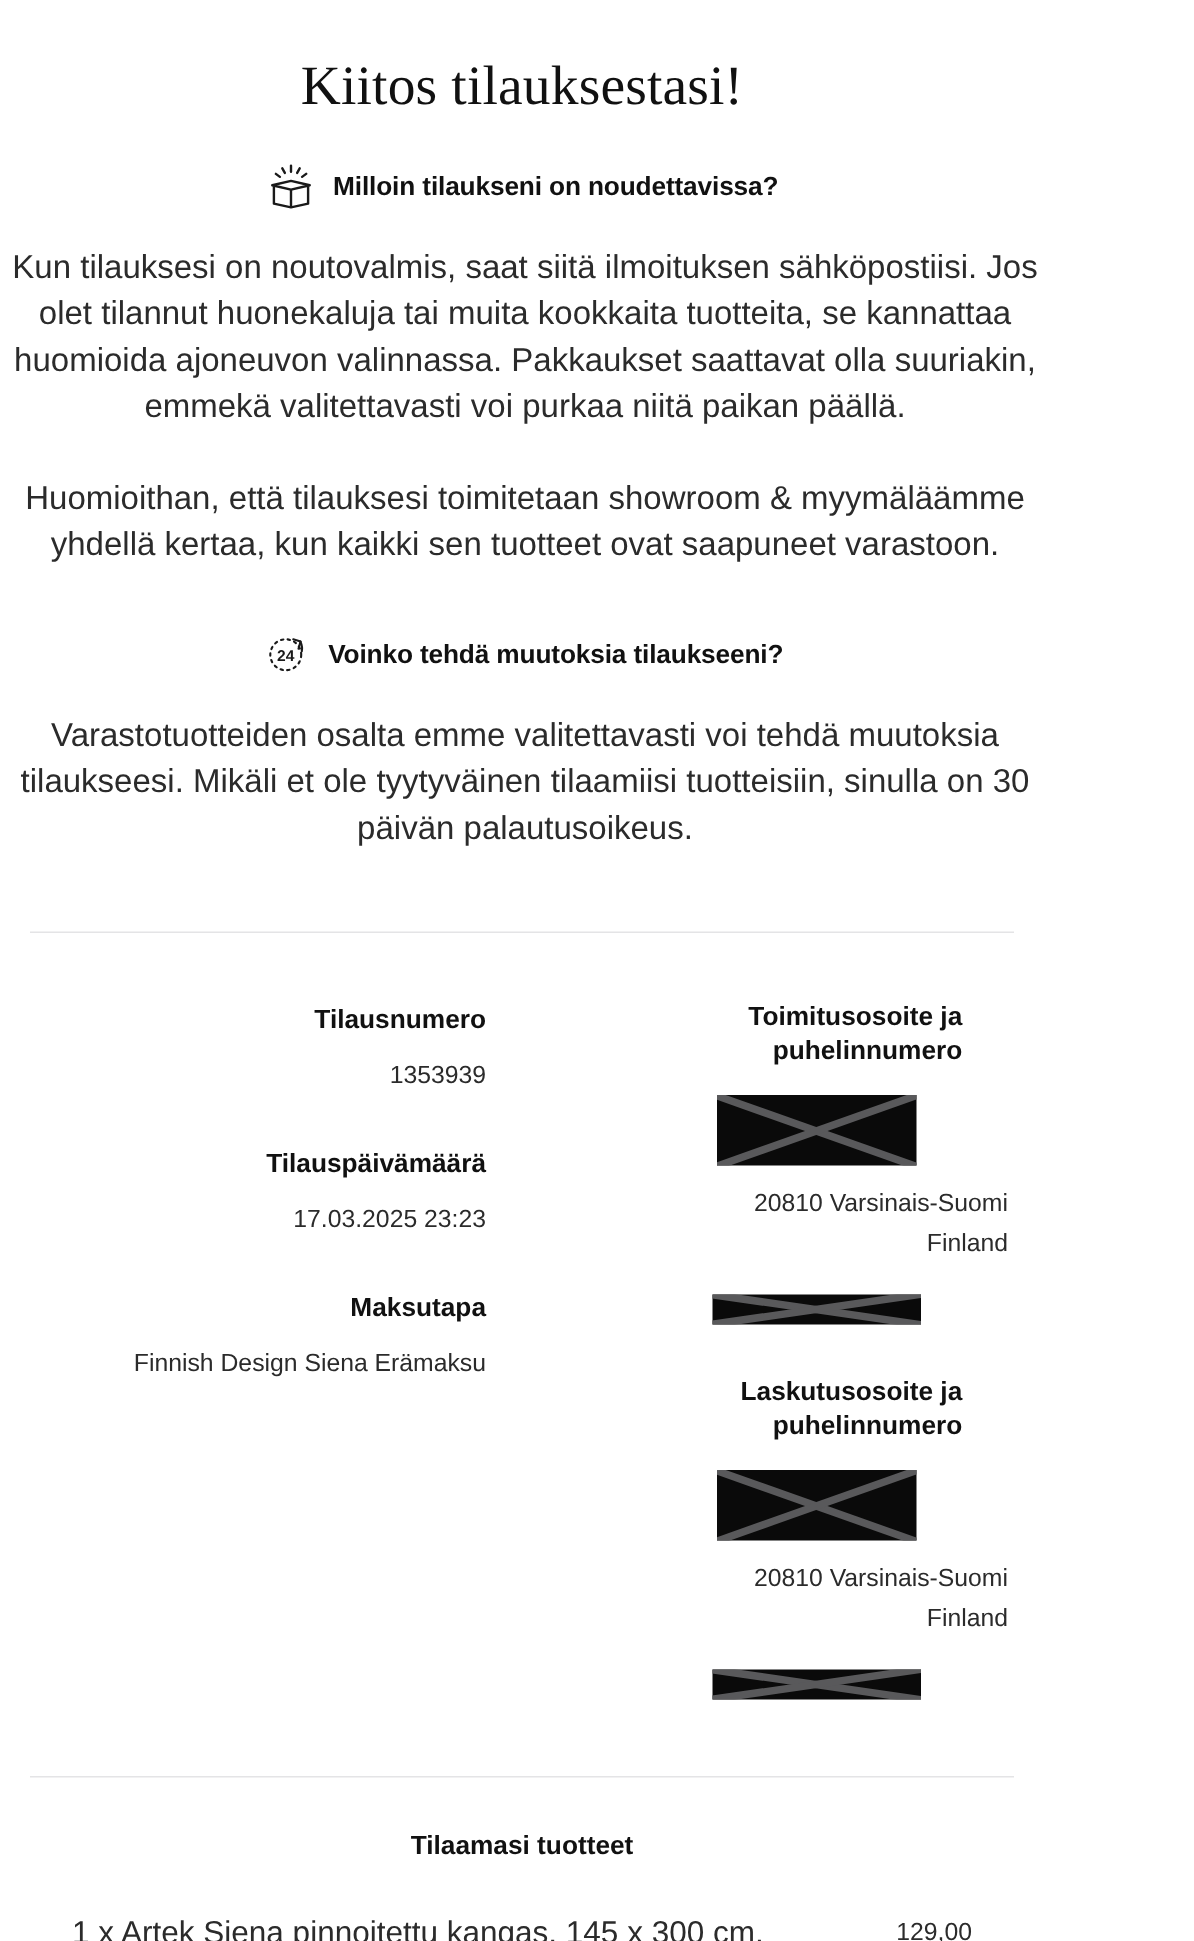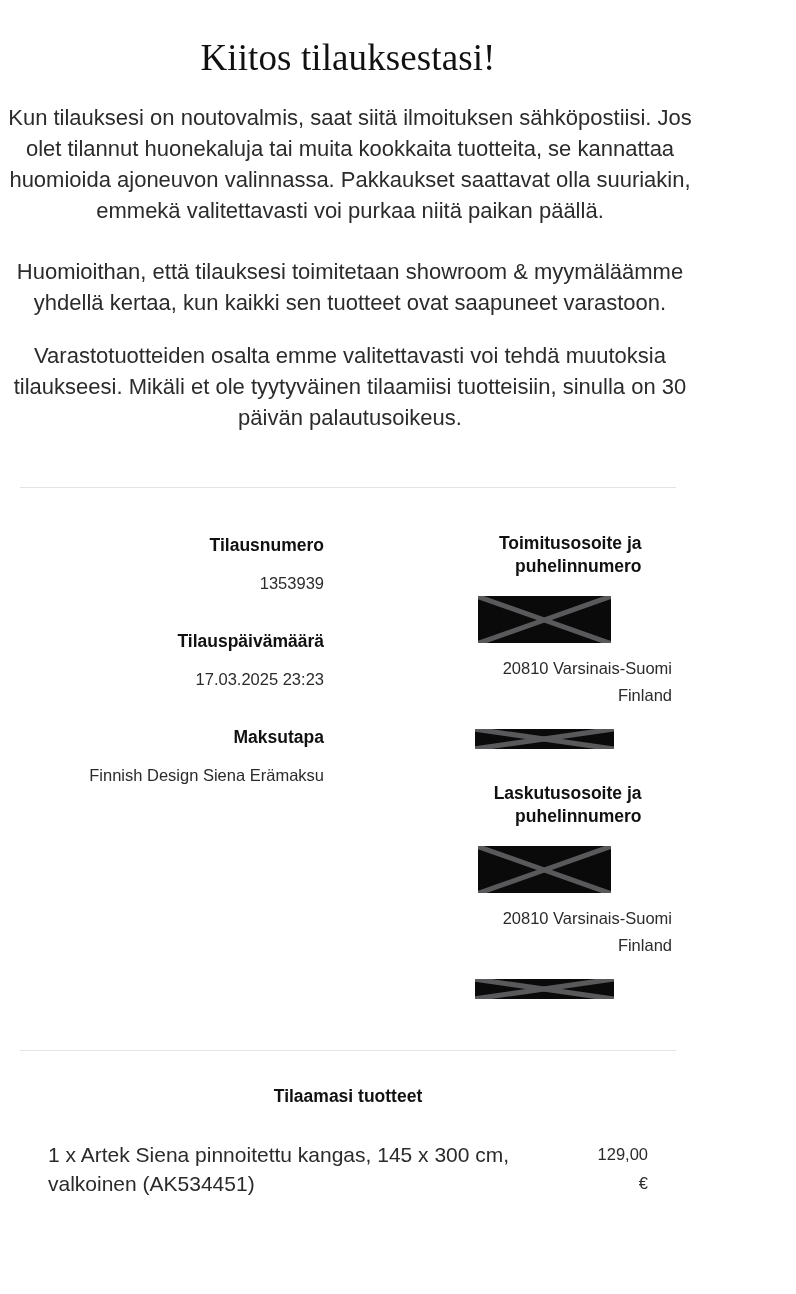--- a/index.html
+++ b/index.html
@@ -194,24 +194,54 @@
     color: #2b2b2b;
   }
 </style>
 </head>
 <body>
 
 <div class="page">
 
   <h1 class="title">Kiitos tilauksestasi!</h1>
 
+  <div class="q-head">
+    <span>
+      <svg class="q-icon" viewBox="0 0 34 32" fill="none" xmlns="http://www.w3.org/2000/svg" aria-hidden="true">
+        <g stroke="#1a1a1a" stroke-width="1.6" stroke-linecap="round">
+          <path d="M17 2.5 L17 6.5"></path>
+          <path d="M11.2 4.2 L12.9 7.3"></path>
+          <path d="M22.8 4.2 L21.1 7.3"></path>
+          <path d="M6.9 7.9 L9.6 9.9"></path>
+          <path d="M27.1 7.9 L24.4 9.9"></path>
+        </g>
+        <g stroke="#1a1a1a" stroke-width="1.6" fill="none" stroke-linejoin="round">
+          <path d="M4.5 15.5 L17 12.6 L29.5 15.5 L17 18.4 Z"></path>
+          <path d="M5.6 16.2 L5.6 27.8 L17 30.2 L28.4 27.8 L28.4 16.2"></path>
+          <path d="M17 18.4 L17 30.2"></path>
+        </g>
+      </svg>
+    </span>
+    <span class="q-text">Milloin tilaukseni on noudettavissa?</span>
+  </div>
 
   <p class="para p1">Kun tilauksesi on noutovalmis, saat siitä ilmoituksen sähköpostiisi. Jos olet tilannut huonekaluja tai muita kookkaita tuotteita, se kannattaa huomioida ajoneuvon valinnassa. Pakkaukset saattavat olla suuriakin, emmekä valitettavasti voi purkaa niitä paikan päällä.</p>
   <p class="para p2">Huomioithan, että tilauksesi toimitetaan showroom &amp; myymäläämme yhdellä kertaa, kun kaikki sen tuotteet ovat saapuneet varastoon.</p>
 
+  <div class="q-head" style="margin-top:42px;">
+    <span>
+      <svg class="q-icon" viewBox="0 0 34 32" fill="none" xmlns="http://www.w3.org/2000/svg" aria-hidden="true">
+        <circle cx="16.5" cy="16.5" r="10.3" stroke="#1a1a1a" stroke-width="1.4" fill="none" stroke-dasharray="1.6 2.9" stroke-linecap="round"></circle>
+        <path d="M21.5 6.2 L26.4 7.6 L25.0 12.5" stroke="#1a1a1a" stroke-width="1.4" fill="none" stroke-linecap="round" stroke-linejoin="round"></path>
+        <path d="M26.3 7.7 C27.4 10.2 27.6 12.3 27.2 14.2" stroke="#1a1a1a" stroke-width="1.4" fill="none" stroke-linecap="round"></path>
+        <text x="16.5" y="20.6" text-anchor="middle" font-family="Liberation Sans, sans-serif" font-size="10.4" font-weight="bold" fill="#1a1a1a">24</text>
+      </svg>
+    </span>
+    <span class="q-text">Voinko tehdä muutoksia tilaukseeni?</span>
+  </div>
 
   <p class="para p3">Varastotuotteiden osalta emme valitettavasti voi tehdä muutoksia tilaukseesi. Mikäli et ole tyytyväinen tilaamiisi tuotteisiin, sinulla on 30 päivän palautusoikeus.</p>
 
   <hr class="divider div-1">
 
   <div class="details">
 
     <div class="col col-left">
 
       <div class="field-block">

